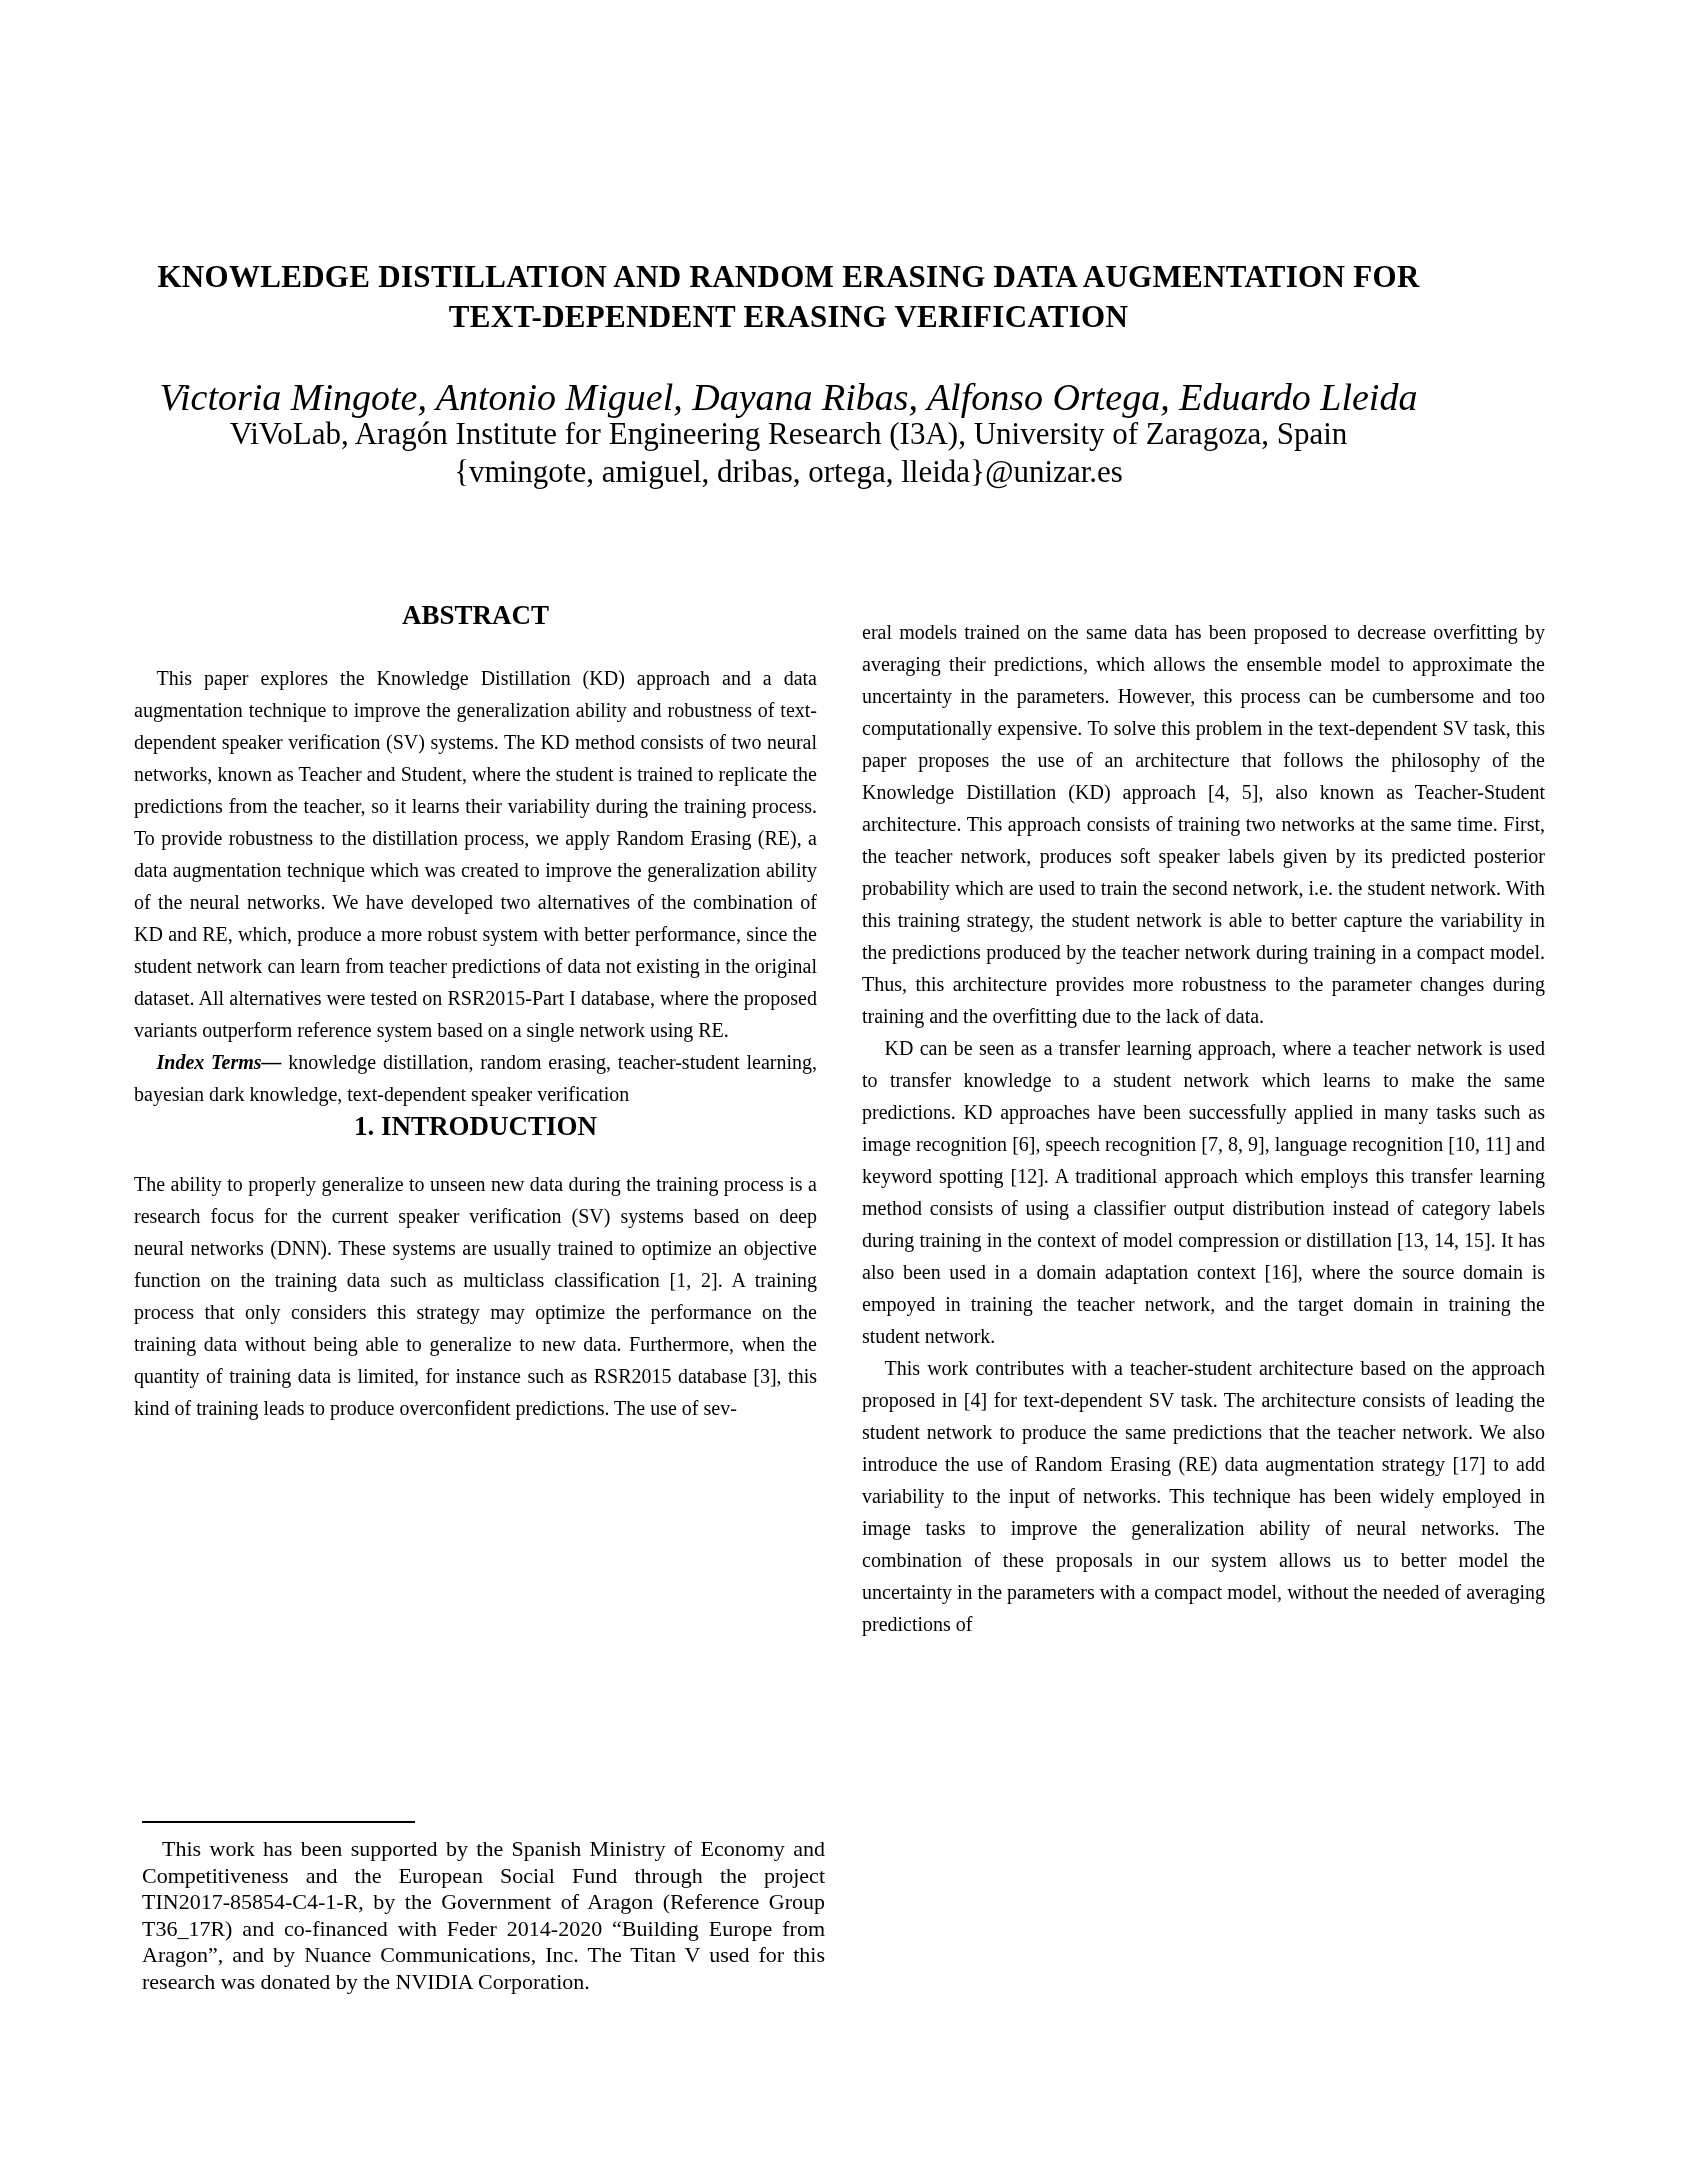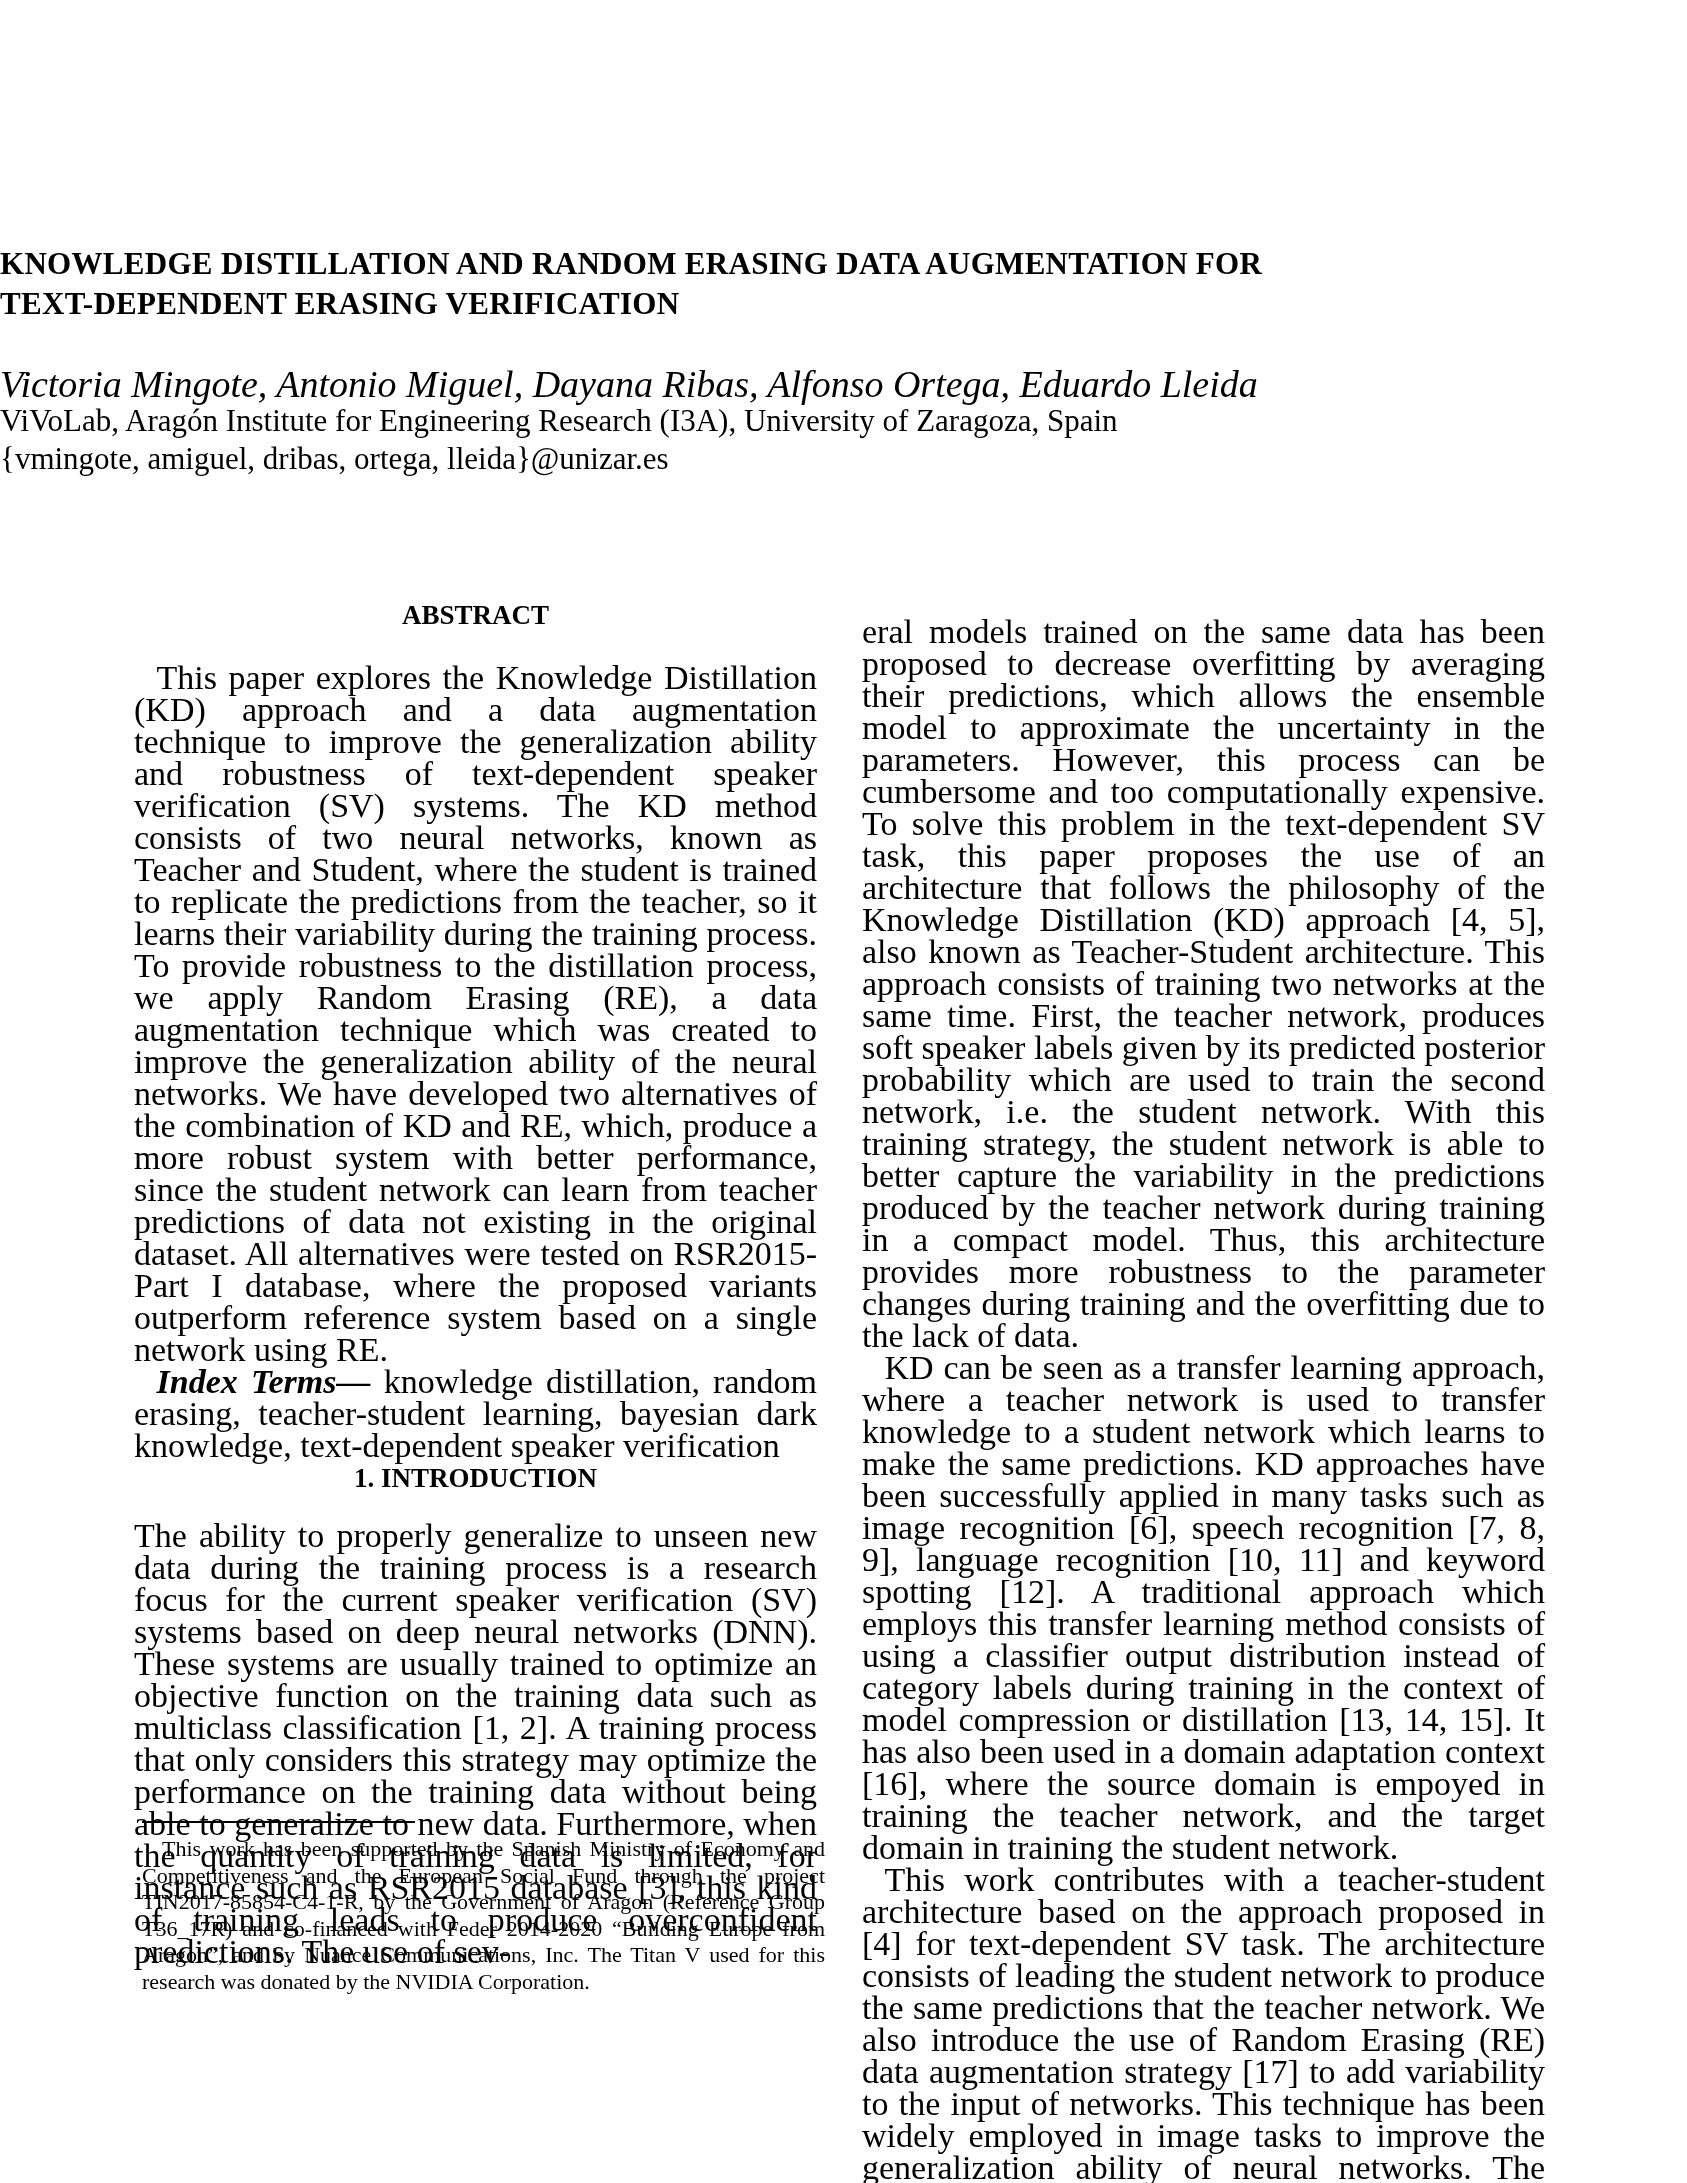--- a/index.html
+++ b/index.html
@@ -13,23 +13,24 @@
     height: 2183px;
     background: #ffffff;
     color: #000000;
     font-family: "Liberation Serif", serif;
     overflow: hidden;
   }
 
   
   .header {
     position: absolute;
-    top: 244px;
+    top: 257px;
     left: 0;
     width: 1577px;
+    text-align: center;
   }
   .title-line {
     font-weight: bold;
     font-size: 31px;
     line-height: 40px;
     letter-spacing: 0.3px;
   }
   .authors {
     margin-top: 42px;
     font-style: italic;
@@ -56,21 +57,21 @@
     text-align: center;
     font-weight: bold;
     font-size: 27px;
     line-height: 33px;
   }
   .intro-heading {
     margin-bottom: 25px;
   }
   p.body {
     margin: 0;
-    font-size: 34px;
+    font-size: 20px;
     line-height: 32px;
   }
   p.indent { text-indent: 22.5px; }
   .index-terms { margin-top: 12px; }
   .it-label {
     font-weight: bold;
     font-style: italic;
   }
 
   

